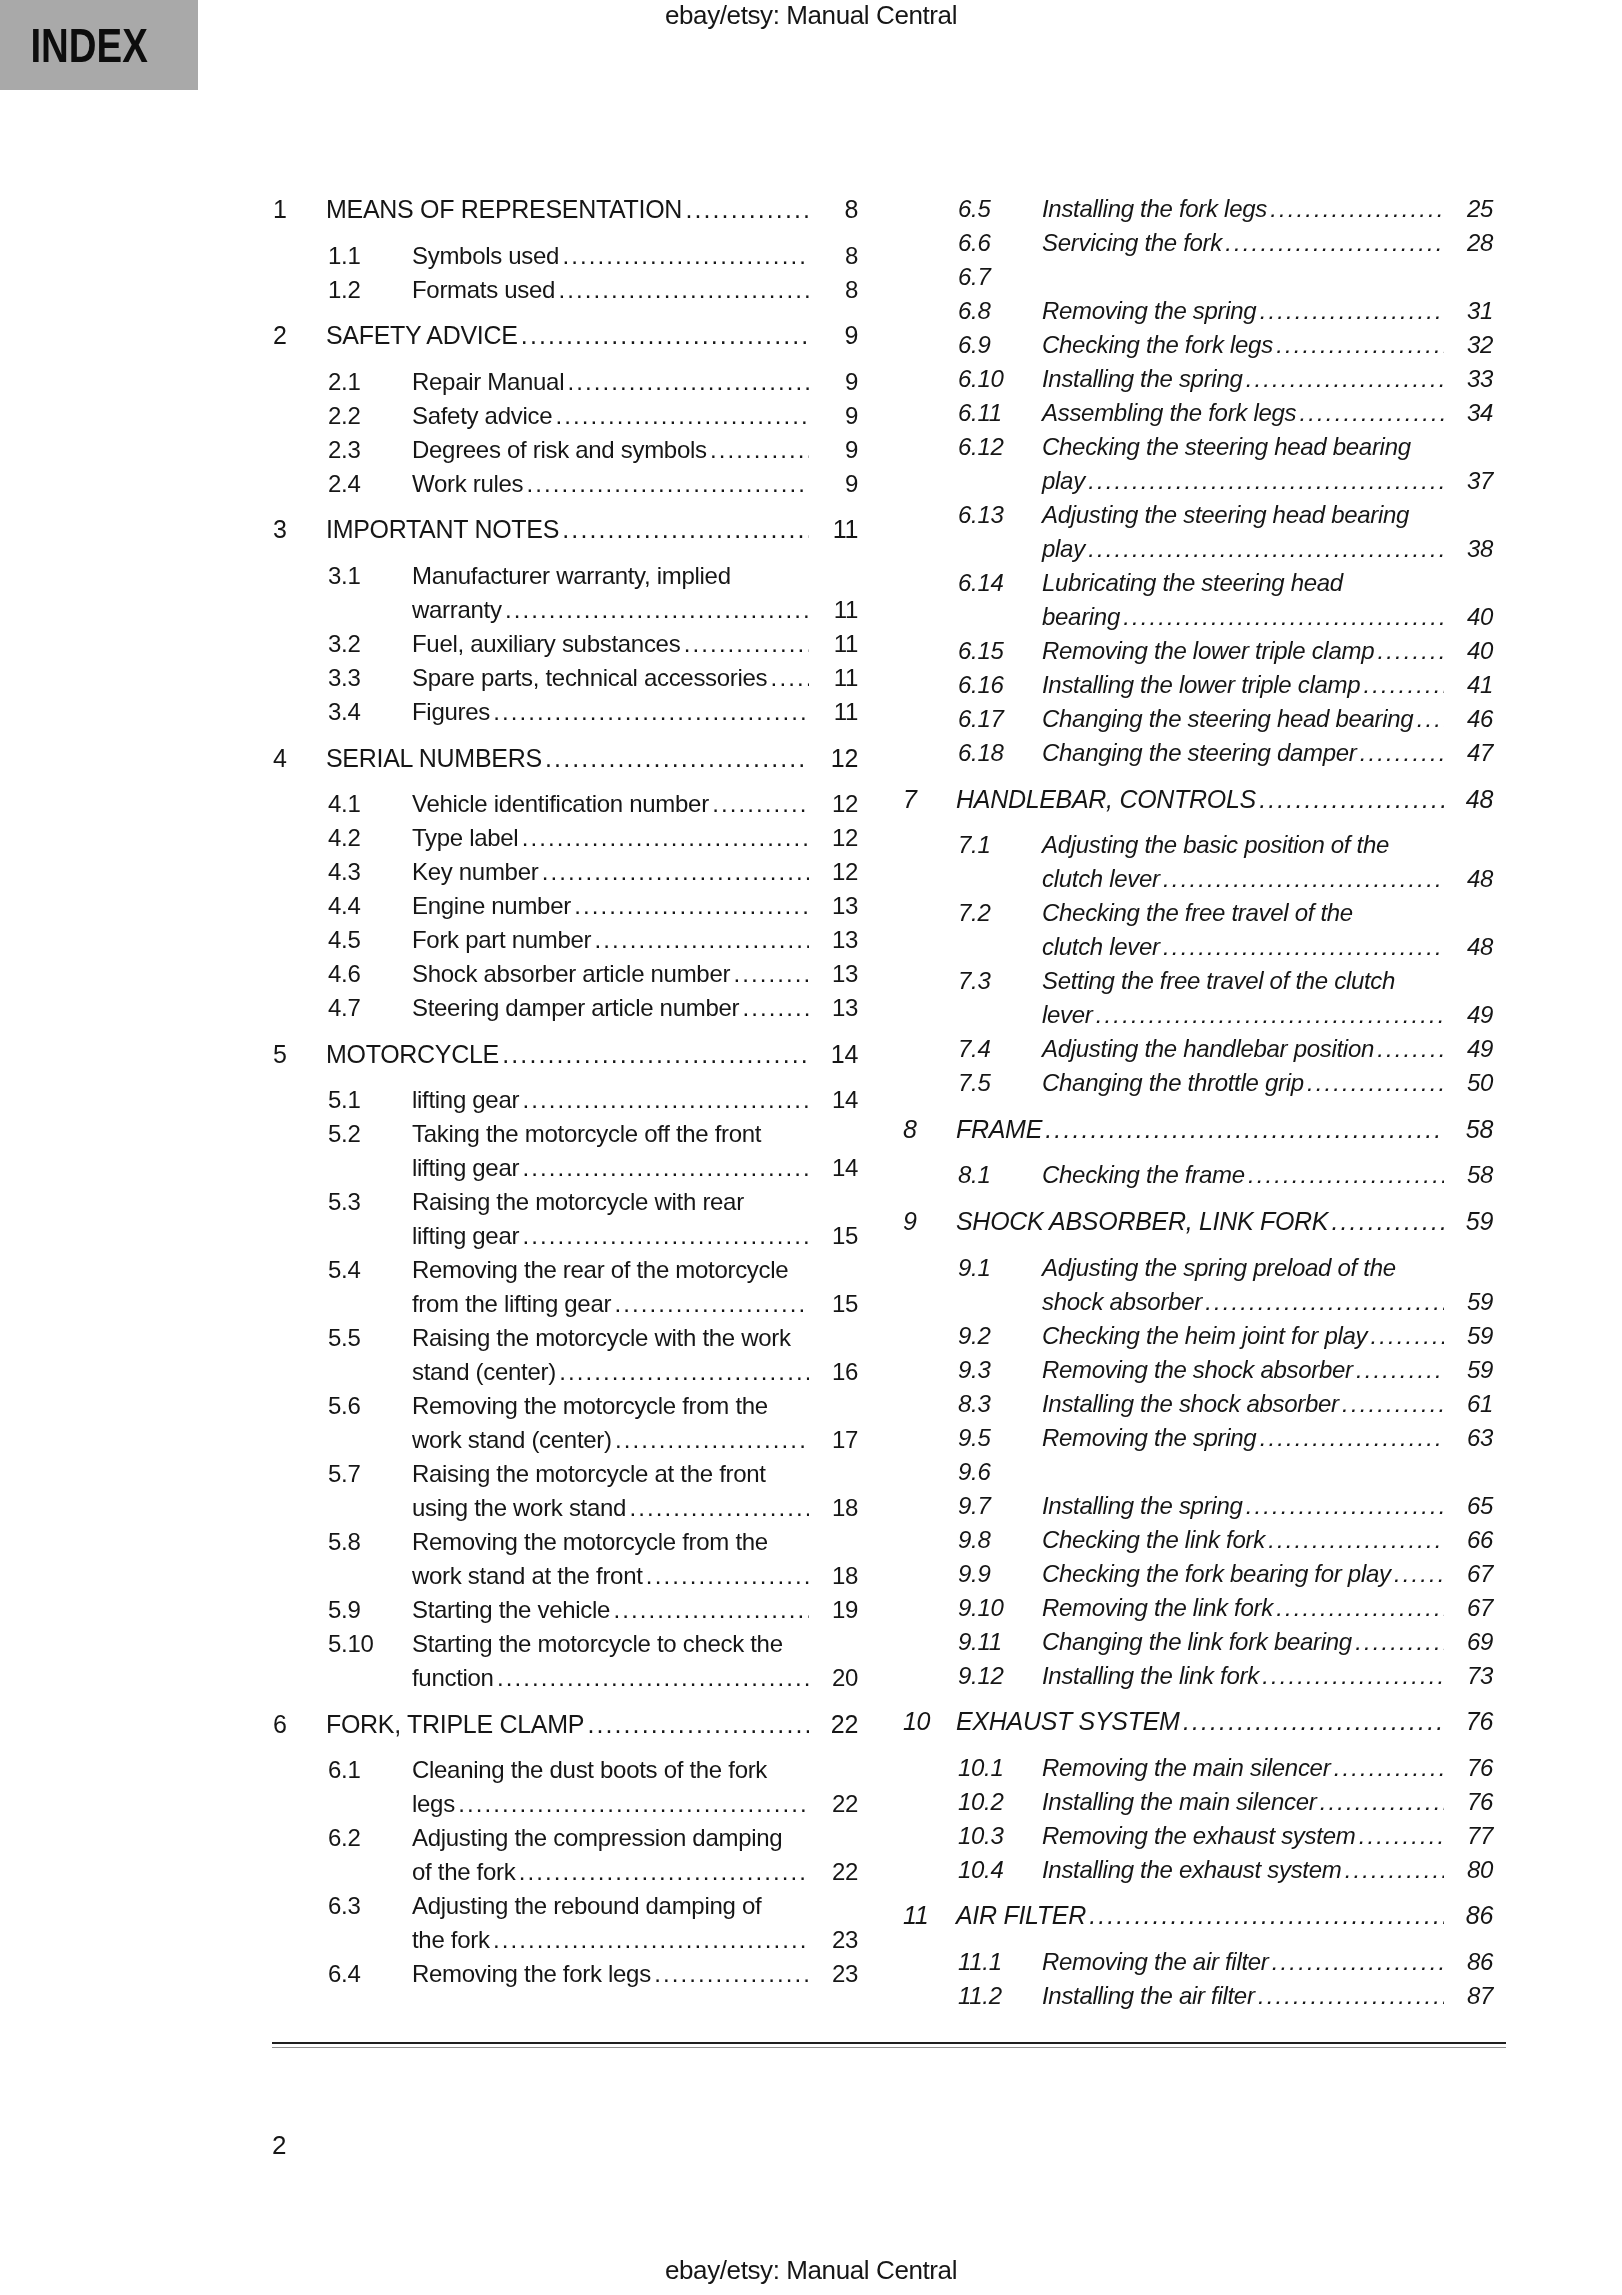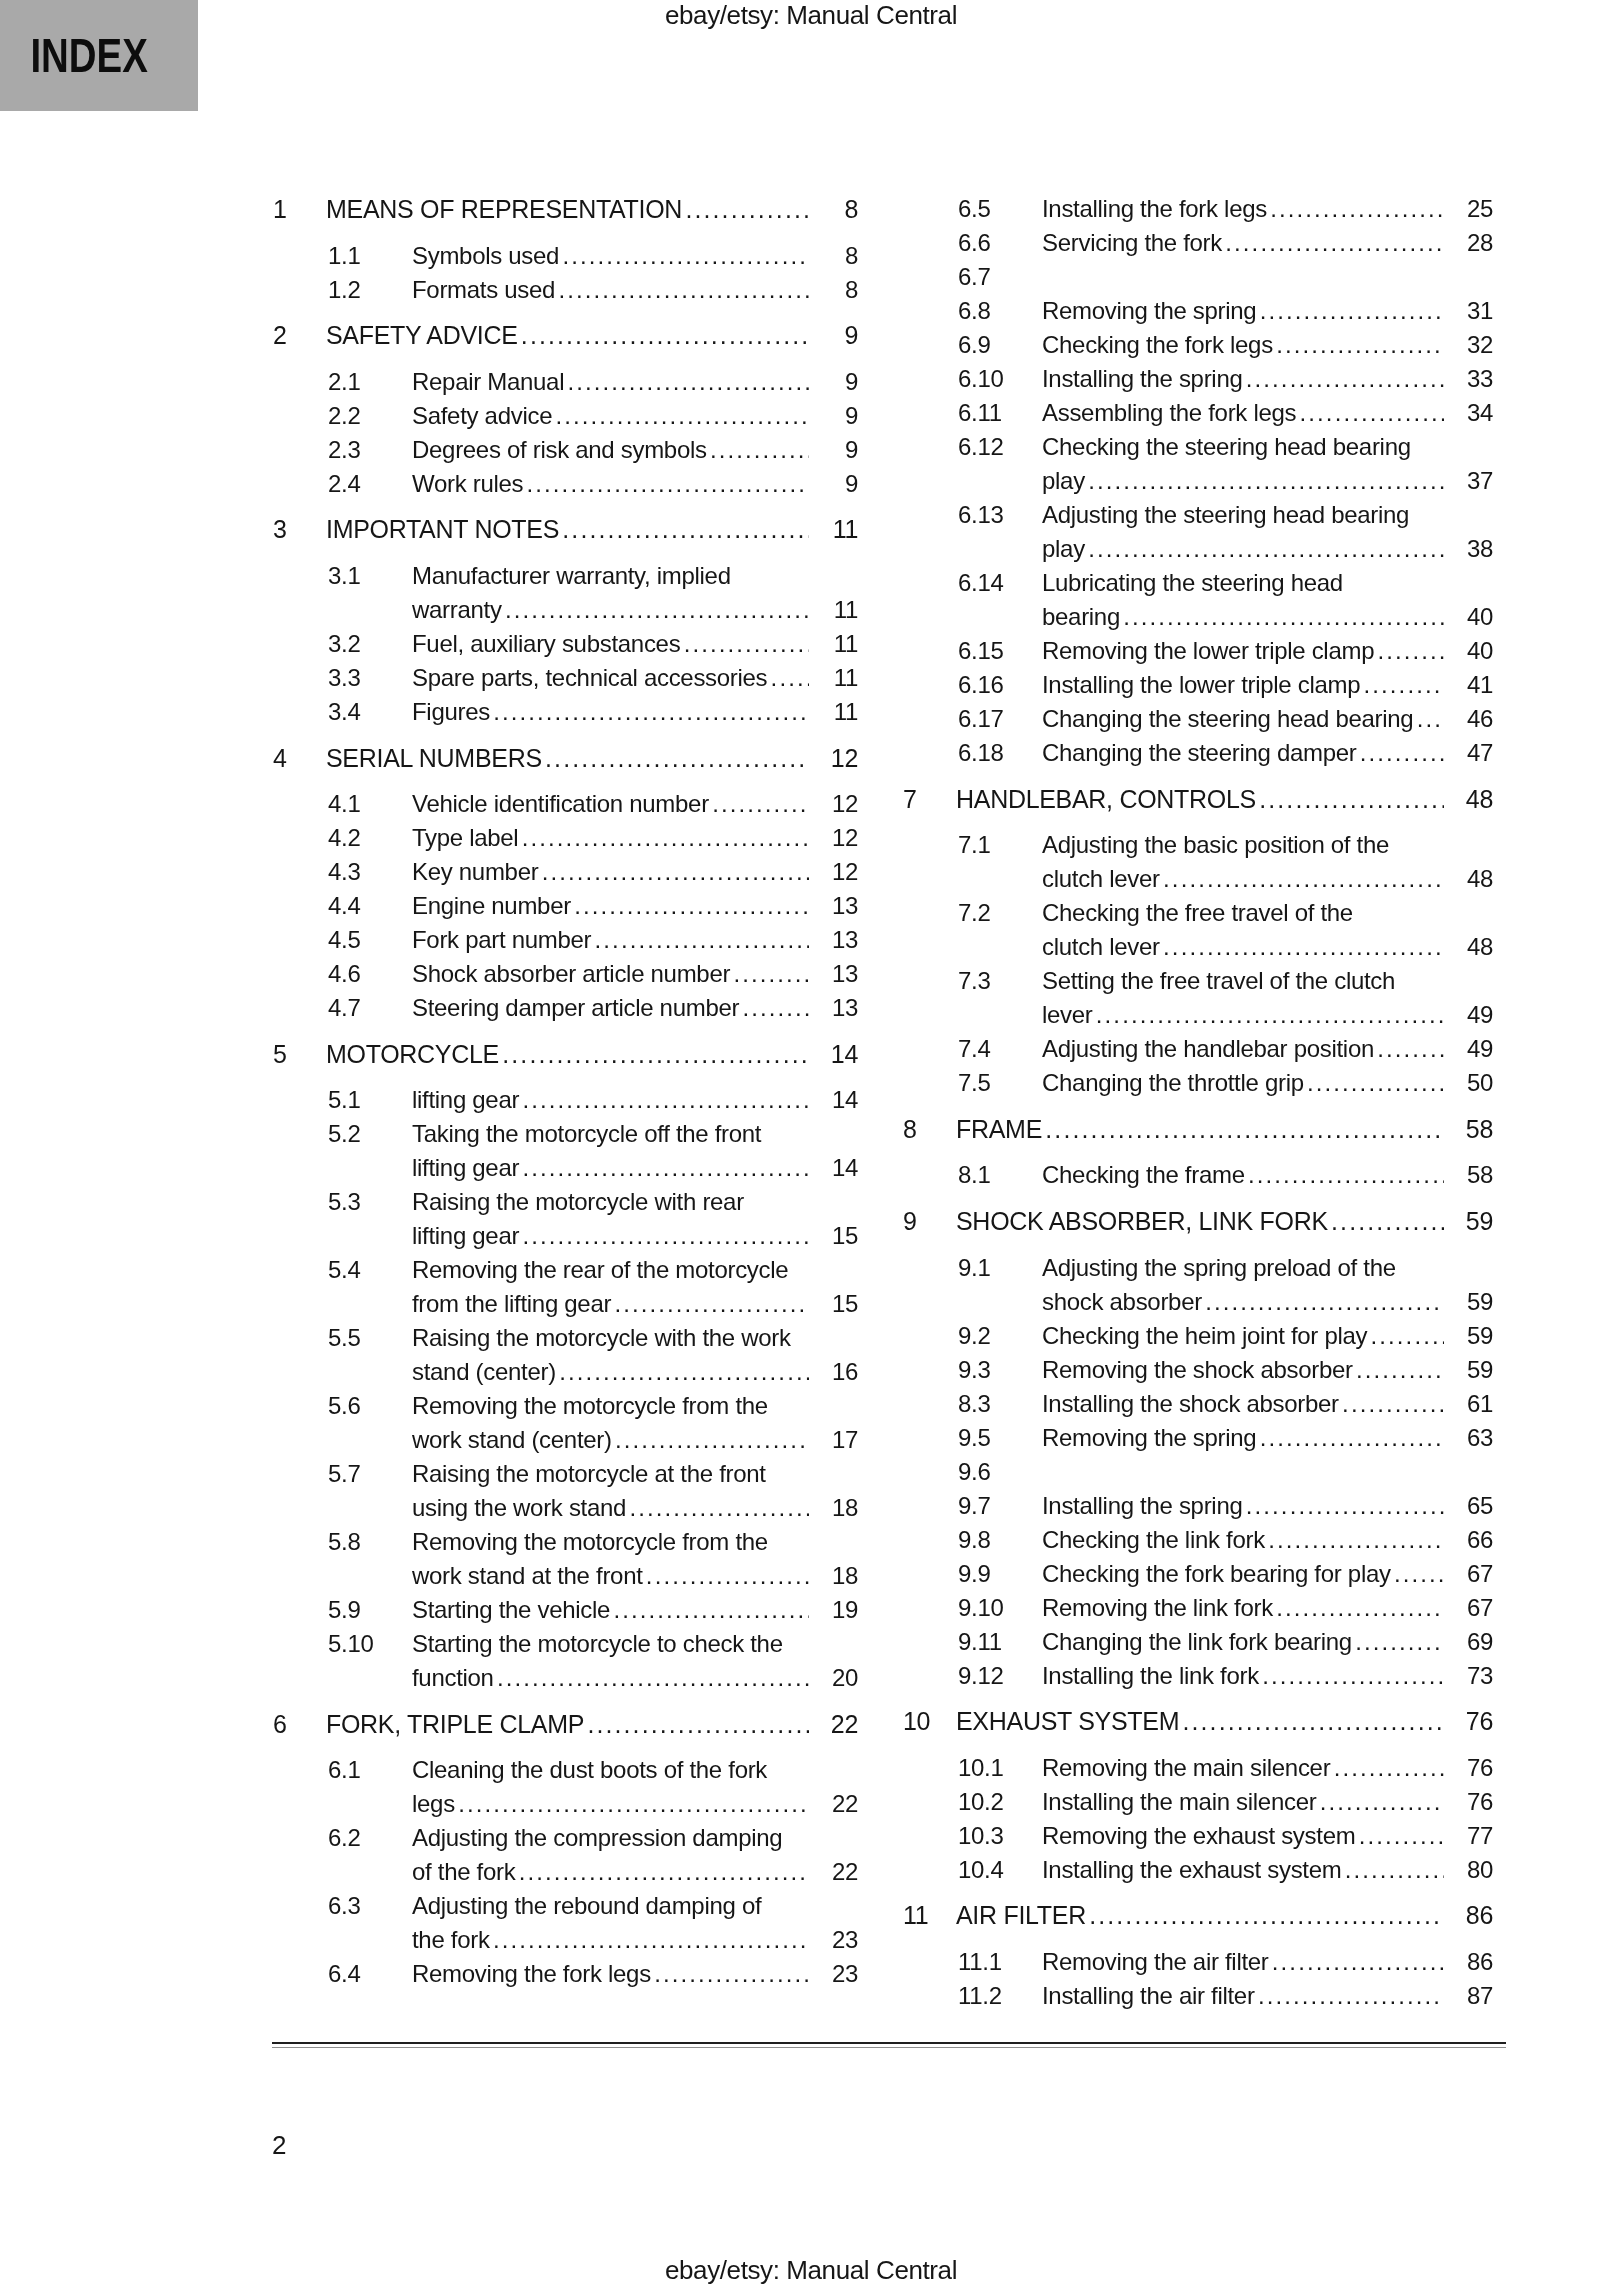--- a/index.html
+++ b/index.html
@@ -1,21 +1,21 @@
 <!DOCTYPE html>
 <html style="font-size:13.3px"><head>
 <meta charset="utf-8">
 <style>
   html,body { margin:0; padding:0; background:#e8e8e8; }
   .page {
     position:relative; width:1622px; height:2295px; background:#ffffff;
     font-family:"Liberation Sans", sans-serif; color:#161616; overflow:hidden;
   }
   .index-box {
-    position:absolute; left:0; top:0; width:198px; height:111px;
+    position:absolute; left:0; top:0; width:198px; height:90px;
     background:#a9a9a9; display:flex; align-items:center;text-align:center;
   }
   .index-box span {
     font-weight:bold; font-size:48px; color:#0d0d0d; padding-left:38px;
     transform:scaleX(0.80); transform-origin:left center; letter-spacing:0px;
     white-space:nowrap;
   }
   .header {
     position:absolute; top:0px; left:0; width:100%; text-align:center;
     font-size:26px; letter-spacing:-0.4px;
@@ -27,21 +27,21 @@
   .pagenum {
     position:absolute; left:272px; top:2130px; font-size:26px;
   }
   .rule {
     position:absolute; left:272px; top:2042px; width:1234px; height:2.5px;
     border-top:2.5px solid #1f1f1f; border-bottom:0.8px solid #8d8d8d;
     box-sizing:content-box; background:#ffffff;
   }
   .col { position:absolute; top:192px; }
   .col-left  { left:273px;  width:585px; }
-  .col-right { left:903px; width:590px; }
+  .col-right { left:903px; width:590px;font-style:italic; }
 
   .entry { display:flex; font-size:24px; line-height:34px; letter-spacing:-0.3px; }
   .entry.chapter { margin-top:11.7px; margin-bottom:12.5px; font-size:25px; }
   .col .entry:first-child { margin-top:0; }
   .entry .num { flex:0 0 53px; }
   .entry.section { padding-left:55px; }
   .entry.section .num { flex:0 0 84px; }
   .entry .body { flex:1; min-width:0; }
   .line { white-space:nowrap; }
   .lastline { display:flex; align-items:baseline; }

